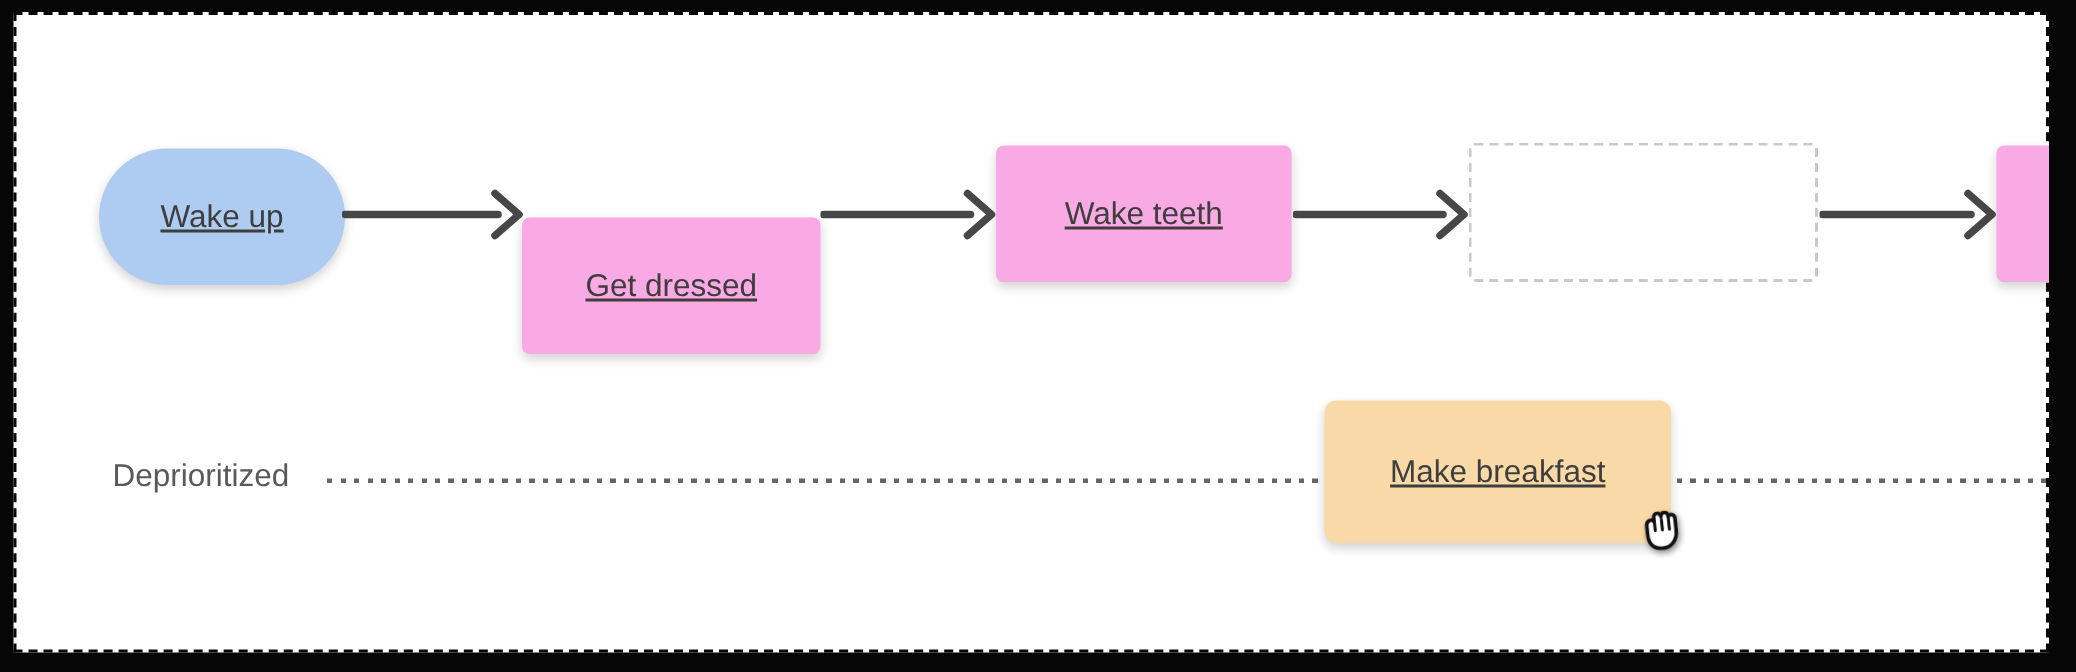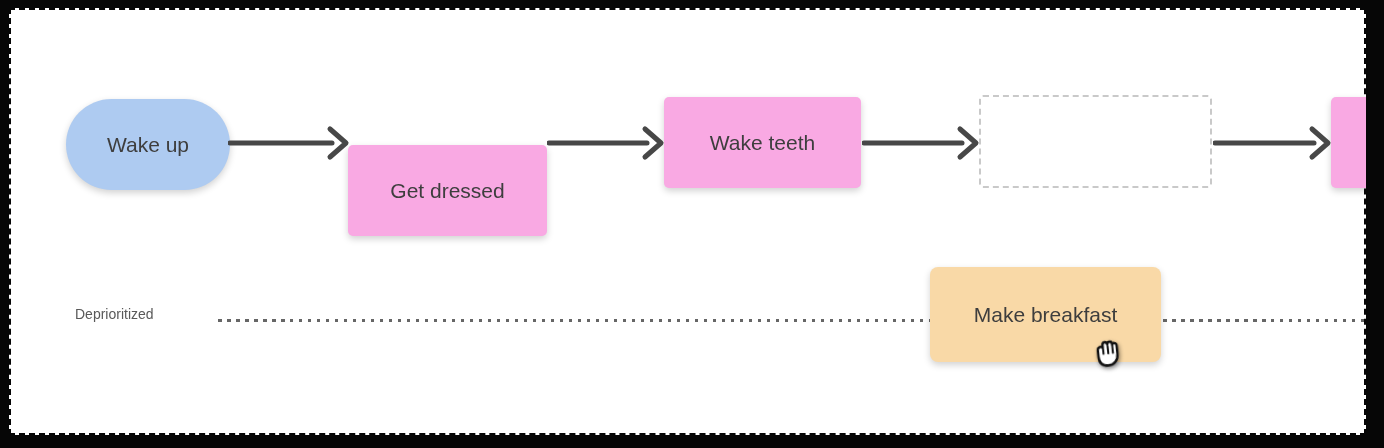--- a/index.html
+++ b/index.html
@@ -21,49 +21,50 @@
     outline: 2px dashed #060606;
     outline-offset: -2px;
   }
 
   
   .node {
     position: absolute;
     display: flex; align-items: center; justify-content: center;
     font-size: 21px; color: #3e3e3e;
     box-shadow: 0 3px 7px rgba(0,0,0,0.18);
+    text-decoration: underline;
   }
   .node-pill   { background: #aecbf1; border-radius: 46px; }
   .node-pink   { background: #f9a9e3; border-radius: 5px; }
   .node-orange { background: #f9d9a7; border-radius: 8px; }
   .node-placeholder {
     background: transparent;
     border: 2px dashed #c9c9c9;
     border-radius: 4px;
     box-shadow: none;
   }
 
   #node-wake-up      { left: 57px;   top: 91px;  width: 164px; height: 91px; }
   #node-get-dressed  { left: 339px;  top: 89px;  width: 199px; height: 91px; margin-top: 48px; }
   #node-brush-teeth  { left: 655px;  top: 89px;  width: 197px; height: 91px; }
   #node-placeholder  { left: 970px;  top: 87px;  width: 233px; height: 93px; }
   #node-partial      { left: 1322px; top: 89px;  width: 50px;  height: 91px; }
-  #node-make-breakfast { left: 921px; top: 259px; width: 231px; height: 95px; z-index: 2; }
+  #node-make-breakfast { left: 874px; top: 259px; width: 231px; height: 95px; z-index: 2; }
 
   .arrow { position: absolute; z-index: 1; }
   #arrow-1 { left: 219px;  top: 115px; }
   #arrow-2 { left: 538px;  top: 115px; }
   #arrow-3 { left: 853px;  top: 115px; }
   #arrow-4 { left: 1204px; top: 115px; }
 
   
   .lane-label {
     position: absolute;
     left: 66px; top: 298px;
-    font-size: 14px; color: #595959;
+    font-size: 21px; color: #595959;
     z-index: 1;
   }
   .lane-line {
     position: absolute;
     left: 209px; top: 311px;
     width: 1146px; height: 3px;
     background: repeating-linear-gradient(90deg, #666666 0 3.5px, transparent 3.5px 9px);
     z-index: 1;
   }
 

